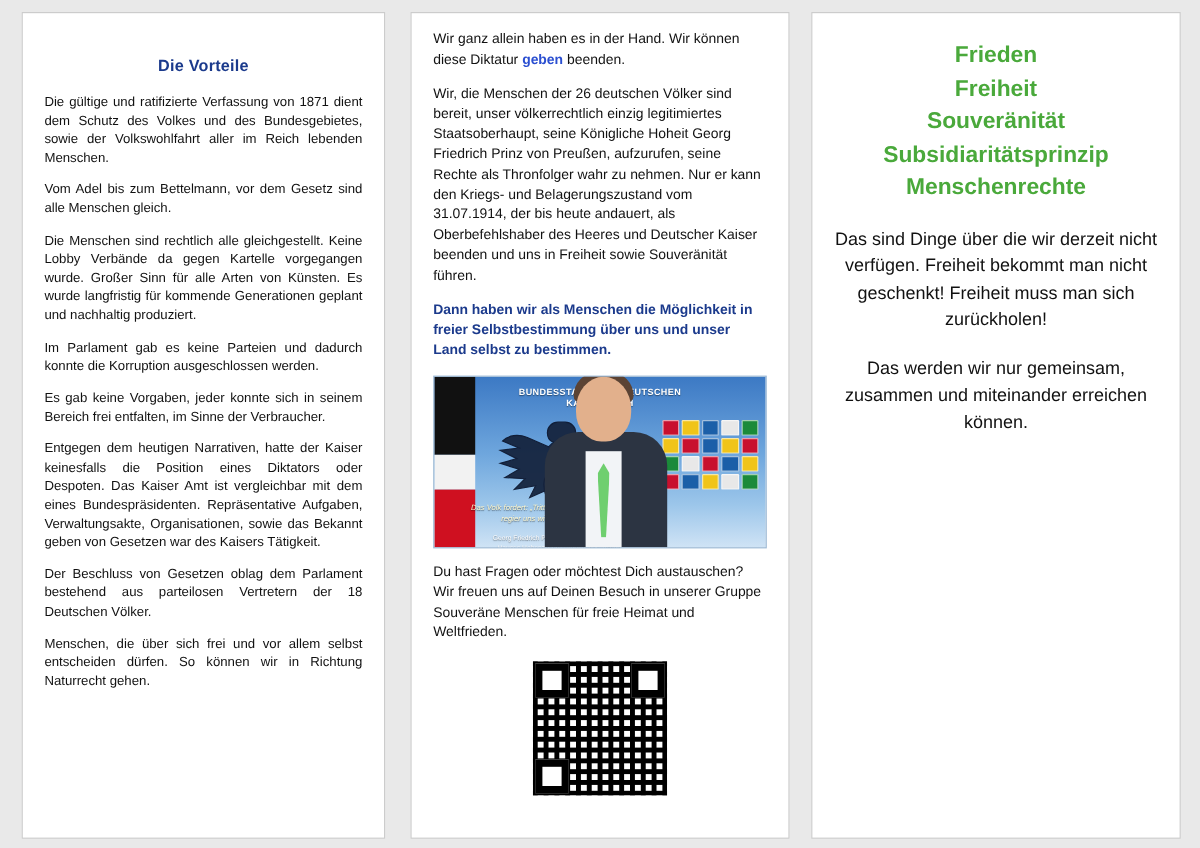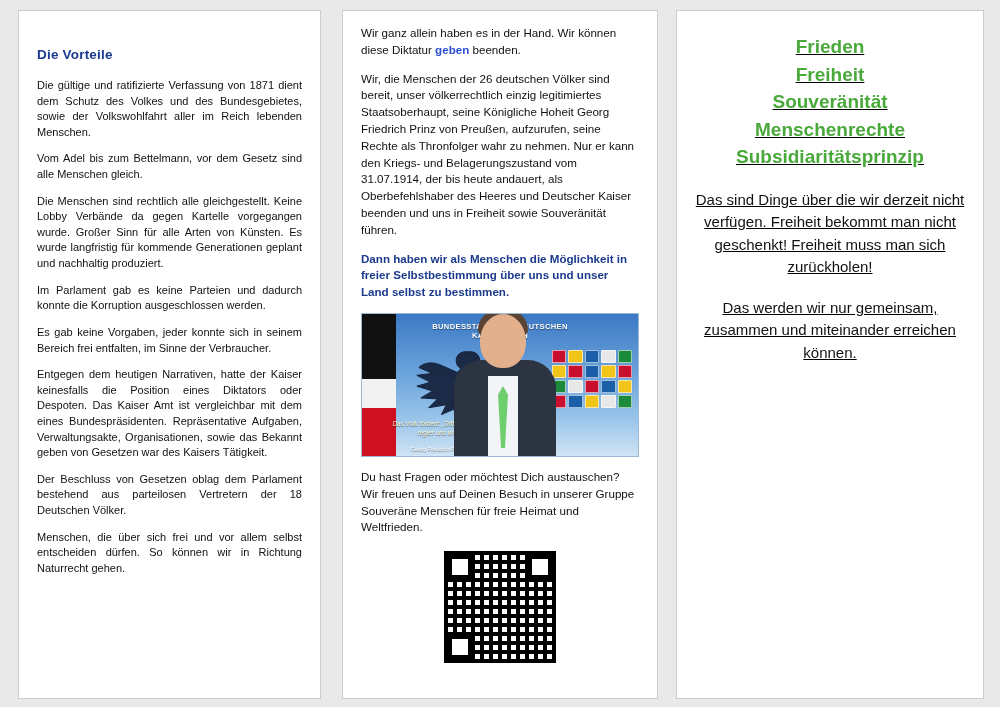--- a/index.html
+++ b/index.html
@@ -38,20 +38,21 @@
     padding: 14px 18px 10px 18px;
     box-sizing: border-box;
     height: 100%;
   }
 
   
   .p1-title {
     color: #1b3a8c;
     font-weight: bold;
     font-size: 13.5px;
+    text-align: center;
     margin: 22px 0 16px 0;
     letter-spacing: 0.2px;
   }
   .p1 p {
     font-size: 11px;
     line-height: 1.42;
     color: #111111;
     margin: 0 0 11px 0;
     text-align: justify;
     text-justify: inter-word;
@@ -199,21 +200,20 @@
   .qr i {
     position: absolute; bottom: 2px; left: 2px;
     width: 28px; height: 28px;
     background: #fff; border: 6px solid #000; box-sizing: border-box;
   }
 
   
   .p3 {
     text-align: center;
     padding-top: 22px;
-    text-decoration: underline;
   }
   .p3 .head-list {
     color: #4aa93b;
     font-weight: bold;
     font-size: 19px;
     line-height: 1.45;
     margin-bottom: 18px;
   }
   .p3 .head-list div { margin: 0; }
   .p3 .body-text {
@@ -314,22 +314,22 @@
         </div>
     </div>
   </section>
 
   <section class="panel panel-3">
     <div class="inner p3">
       <div class="head-list">
         <div>Frieden</div>
         <div>Freiheit</div>
         <div>Souveränität</div>
+        <div>Subsidiaritätsprinzip</div>
         <div>Menschenrechte</div>
-        <div>Subsidiaritätsprinzip</div>
       </div>
       <div class="body-text">
         <p>Das sind Dinge über die wir derzeit nicht verfügen. Freiheit bekommt man nicht geschenkt! Freiheit muss man sich zurückholen!</p>
         <p>Das werden wir nur gemeinsam, zusammen und miteinander erreichen können.</p>
       </div>
     </div>
   </section>
 
 </div>
 

